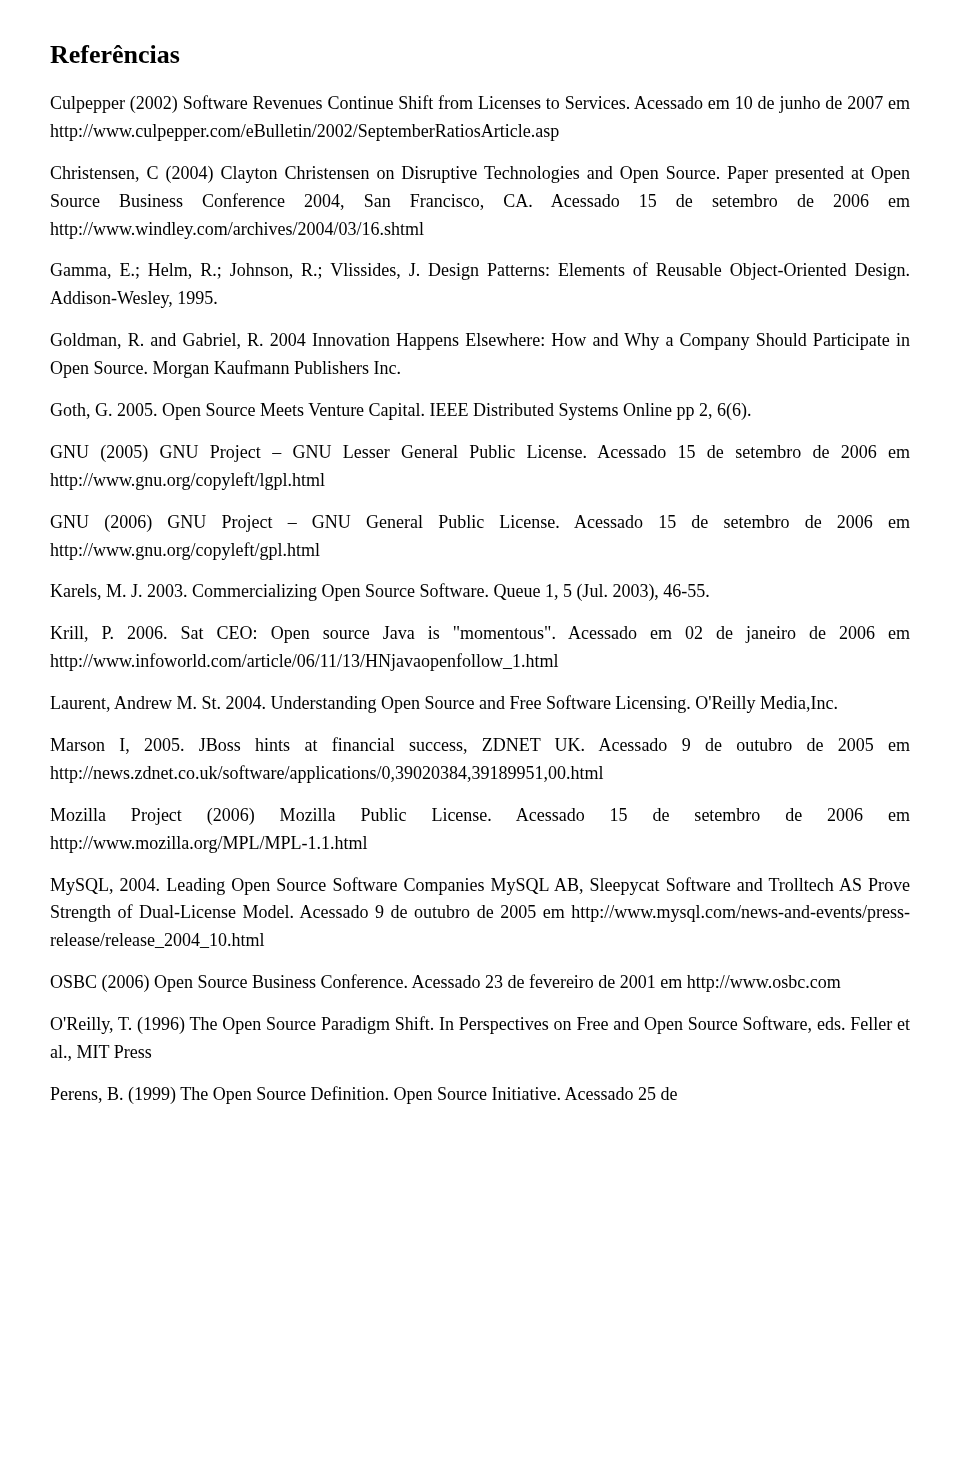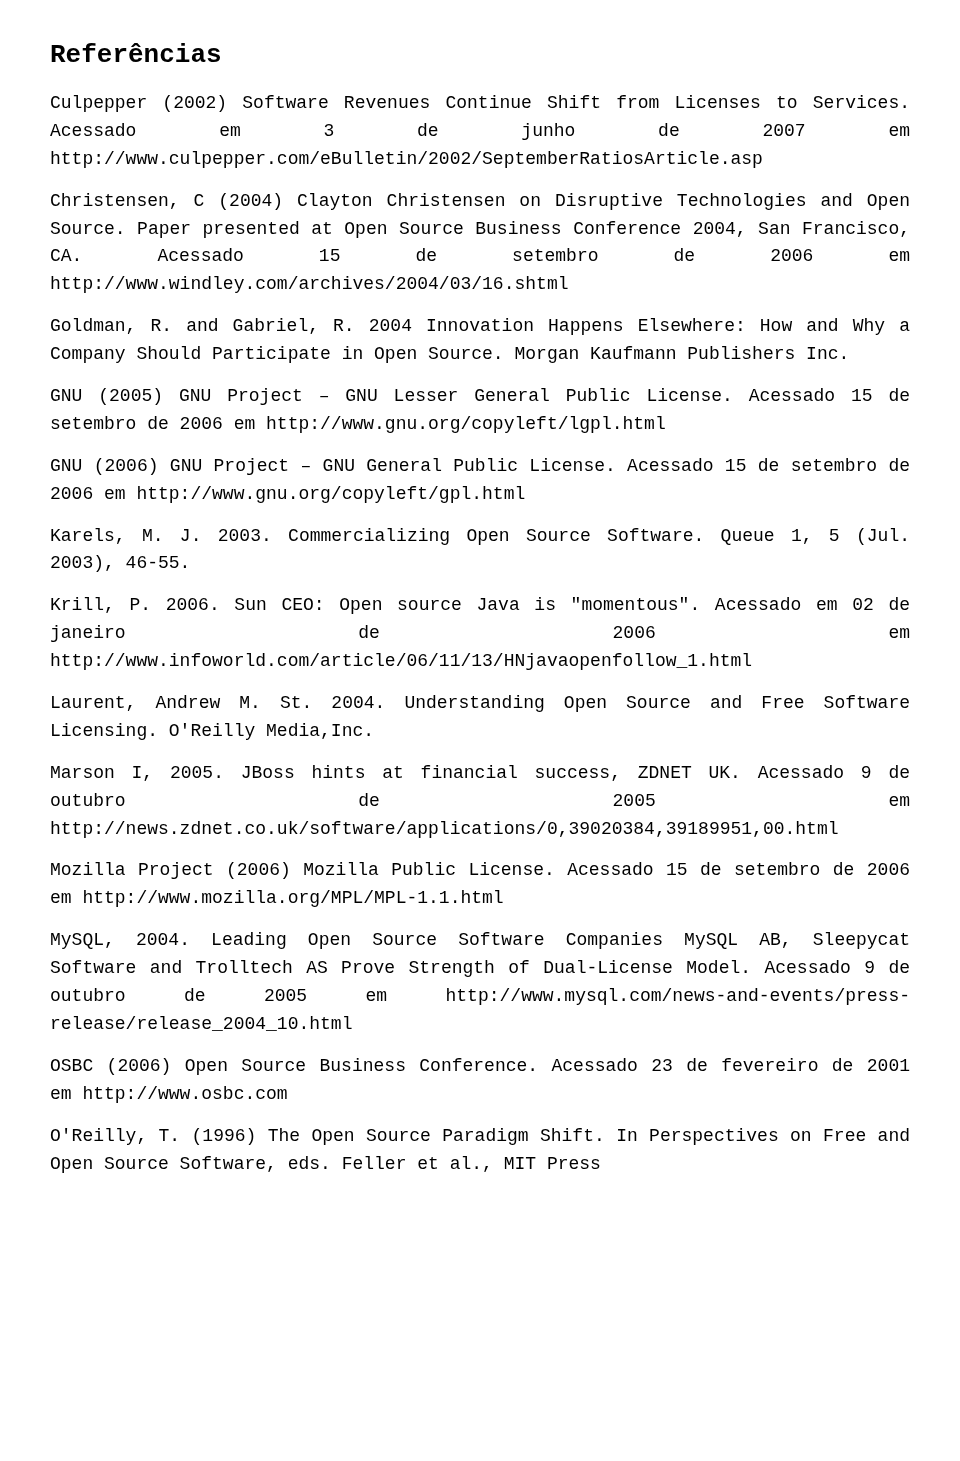--- a/index.html
+++ b/index.html
@@ -1,19 +1,18 @@
 <!DOCTYPE html>
 <html><head>
   <meta charset="utf-8">
   <style>
     * {
       margin: 0;
       padding: 0;
       box-sizing: border-box;
-      font-family: Liberation Mono, monospace;
     }
     body {
       background: #ffffff;
       font-family: "Times New Roman", Times, serif;
       font-size: 18px;
       color: #000000;
       padding: 40px 50px;
       width: 960px;
       min-height: 1461px;
     }
@@ -29,26 +28,29 @@
       margin-bottom: 14px;
       text-align: justify;
     }
   </style>
 </head>
 <body>
 
 <h1>Referências</h1>
 
 <div class="ref-section">
-<div class="ref-entry">Culpepper (2002) Software Revenues Continue Shift from Licenses to Services. Acessado em 3 de junho de 2007 em http://www.culpepper.com/eBulletin/2002/SeptemberRatiosArticle.asp</div>
+<div class="ref-entry">Culpepper (2002) Software Revenues Continue Shift from Licenses to Services. Acessado em 10 de junho de 2007 em http://www.culpepper.com/eBulletin/2002/SeptemberRatiosArticle.asp</div>
     <div class="ref-entry">Christensen, C (2004) Clayton Christensen on Disruptive Technologies and Open Source. Paper presented at Open Source Business Conference 2004, San Francisco, CA. Acessado 15 de setembro de 2006 em http://www.windley.com/archives/2004/03/16.shtml</div>
+    <div class="ref-entry">Gamma, E.; Helm, R.; Johnson, R.; Vlissides, J. Design Patterns: Elements of Reusable Object-Oriented Design. Addison-Wesley, 1995.</div>
     <div class="ref-entry">Goldman, R. and Gabriel, R. 2004 Innovation Happens Elsewhere: How and Why a Company Should Participate in Open Source. Morgan Kaufmann Publishers Inc.</div>
+    <div class="ref-entry">Goth, G. 2005. Open Source Meets Venture Capital. IEEE Distributed Systems Online pp 2, 6(6).</div>
     <div class="ref-entry">GNU (2005) GNU Project – GNU Lesser General Public License. Acessado 15 de setembro de 2006 em http://www.gnu.org/copyleft/lgpl.html</div>
     <div class="ref-entry">GNU (2006) GNU Project – GNU General Public License. Acessado 15 de setembro de 2006 em http://www.gnu.org/copyleft/gpl.html</div>
     <div class="ref-entry">Karels, M. J. 2003. Commercializing Open Source Software. Queue 1, 5 (Jul. 2003), 46-55.</div>
-    <div class="ref-entry">Krill, P. 2006. Sun CEO: Open source Java is "momentous". Acessado em 02 de janeiro de 2006 em http://www.infoworld.com/article/06/11/13/HNjavaopenfollow_1.html</div>
+    <div class="ref-entry">Krill, P. 2006. Sat CEO: Open source Java is "momentous". Acessado em 02 de janeiro de 2006 em http://www.infoworld.com/article/06/11/13/HNjavaopenfollow_1.html</div>
     <div class="ref-entry">Laurent, Andrew M. St. 2004. Understanding Open Source and Free Software Licensing. O'Reilly Media,Inc.</div>
     <div class="ref-entry">Marson I, 2005. JBoss hints at financial success, ZDNET UK. Acessado 9 de outubro de 2005 em http://news.zdnet.co.uk/software/applications/0,39020384,39189951,00.html</div>
     <div class="ref-entry">Mozilla Project (2006) Mozilla Public License. Acessado 15 de setembro de 2006 em http://www.mozilla.org/MPL/MPL-1.1.html</div>
     <div class="ref-entry">MySQL, 2004. Leading Open Source Software Companies MySQL AB, Sleepycat Software and Trolltech AS Prove Strength of Dual-License Model. Acessado 9 de outubro de 2005 em http://www.mysql.com/news-and-events/press-release/release_2004_10.html</div>
     <div class="ref-entry">OSBC (2006) Open Source Business Conference. Acessado 23 de fevereiro de 2001 em http://www.osbc.com</div>
     <div class="ref-entry">O'Reilly, T. (1996) The Open Source Paradigm Shift. In Perspectives on Free and Open Source Software, eds. Feller et al., MIT Press</div>
+    <div class="ref-entry">Perens, B. (1999) The Open Source Definition. Open Source Initiative. Acessado 25 de</div>
   </div>
 
 </body></html>

